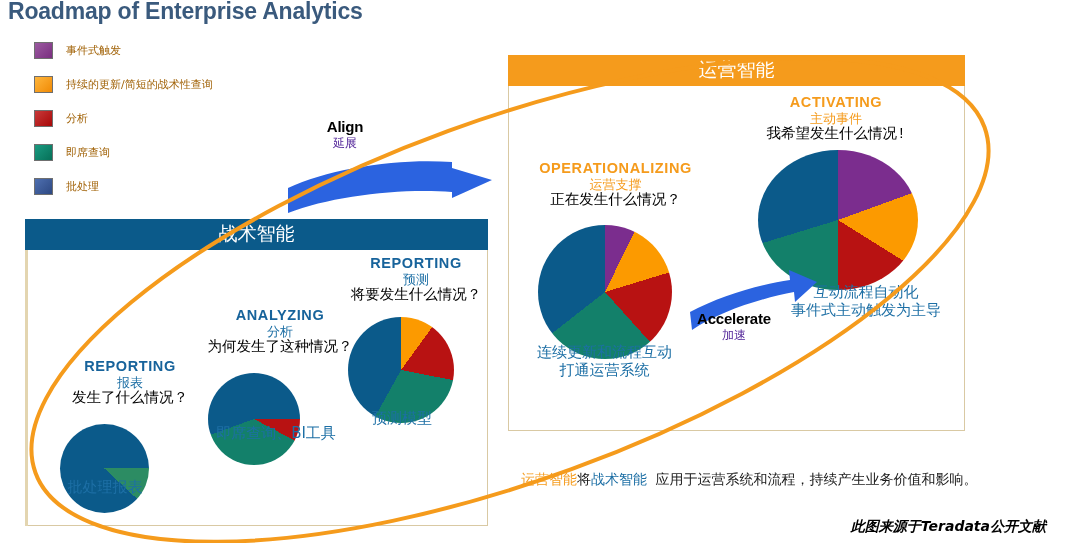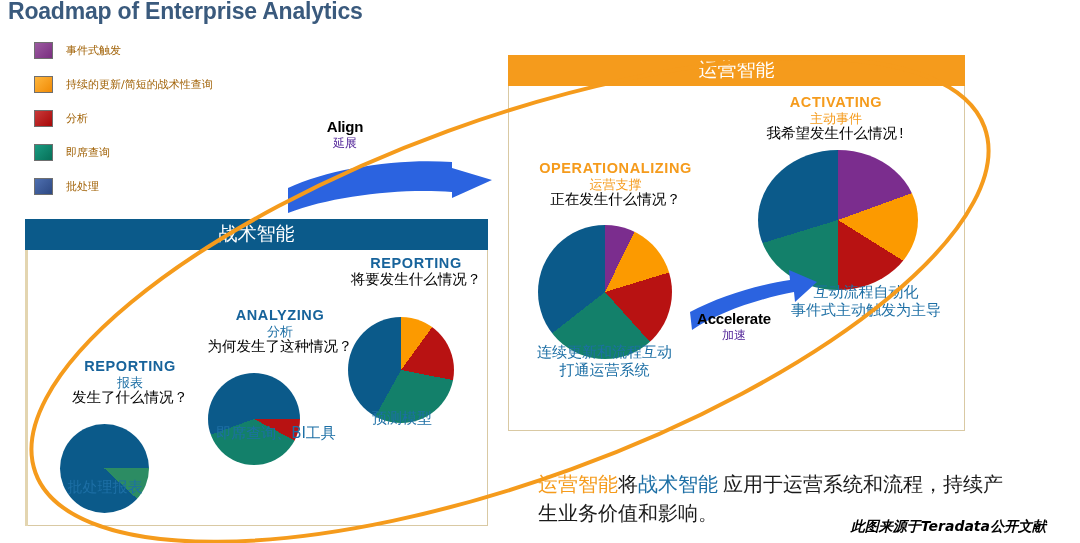--- a/index.html
+++ b/index.html
@@ -156,26 +156,26 @@
   }
   .arrow-label .cn {
     font-size: 12px;
     color: #4c1d95;
     font-family: "DejaVu Sans", "Liberation Sans", sans-serif;
   }
 
   
   #footer-text {
     position: absolute;
-    left: 538px;
+    left: 521px;
     top: 470px;
     width: 470px;
-    font-size: 20px;
+    font-size: 14px;
     color: #1a1a1a;
-    font-family: Liberation Serif, serif;
+    font-family: Liberation Mono, monospace;
     line-height: 1.45;
   }
   #footer-text .hl-orange { color: #F59B1C; }
   #footer-text .hl-blue { color: #1D6FA5; }
   #source-note {
     position: absolute;
     right: 6px;
     top: 518px;
     font-size: 14px;
     font-style: italic;
@@ -239,20 +239,21 @@
     <div class="eng">ANALYZING</div>
     <div class="cn-sub">分析</div>
     <div class="cn-q">为何发生了这种情况？</div>
   </div>
   <div class="pie" style="left:208px; top:373px; width:92px; height:92px;
        background: conic-gradient(from 90deg, #B81212 0deg 28deg, #13806A 28deg 160deg, #0B5A8A 160deg 360deg);"></div>
   <div class="pie-caption" style="left:178px; top:424px; width:196px;">即席查询、BI工具</div>
 
   <div class="stage blue" style="left:330px; top:255px; width:172px;">
     <div class="eng">REPORTING</div>
+    <div class="cn-sub">预测</div>
     <div class="cn-q">将要发生什么情况？</div>
   </div>
   <div class="pie" style="left:348px; top:317px; width:106px; height:106px;
        background: conic-gradient(from 0deg, #FC9A00 0deg 36deg, #B81212 36deg 101deg, #13806A 101deg 209deg, #0B5A8A 209deg 360deg);"></div>
   <div class="pie-caption" style="left:326px; top:409px; width:152px;">预测模型</div>
 
   <div class="panel-header" id="operational-header">运营智能</div>
   <div class="panel-body" id="operational-body"></div>
 
   <div class="stage orange" style="left:508px; top:160px; width:215px;">

